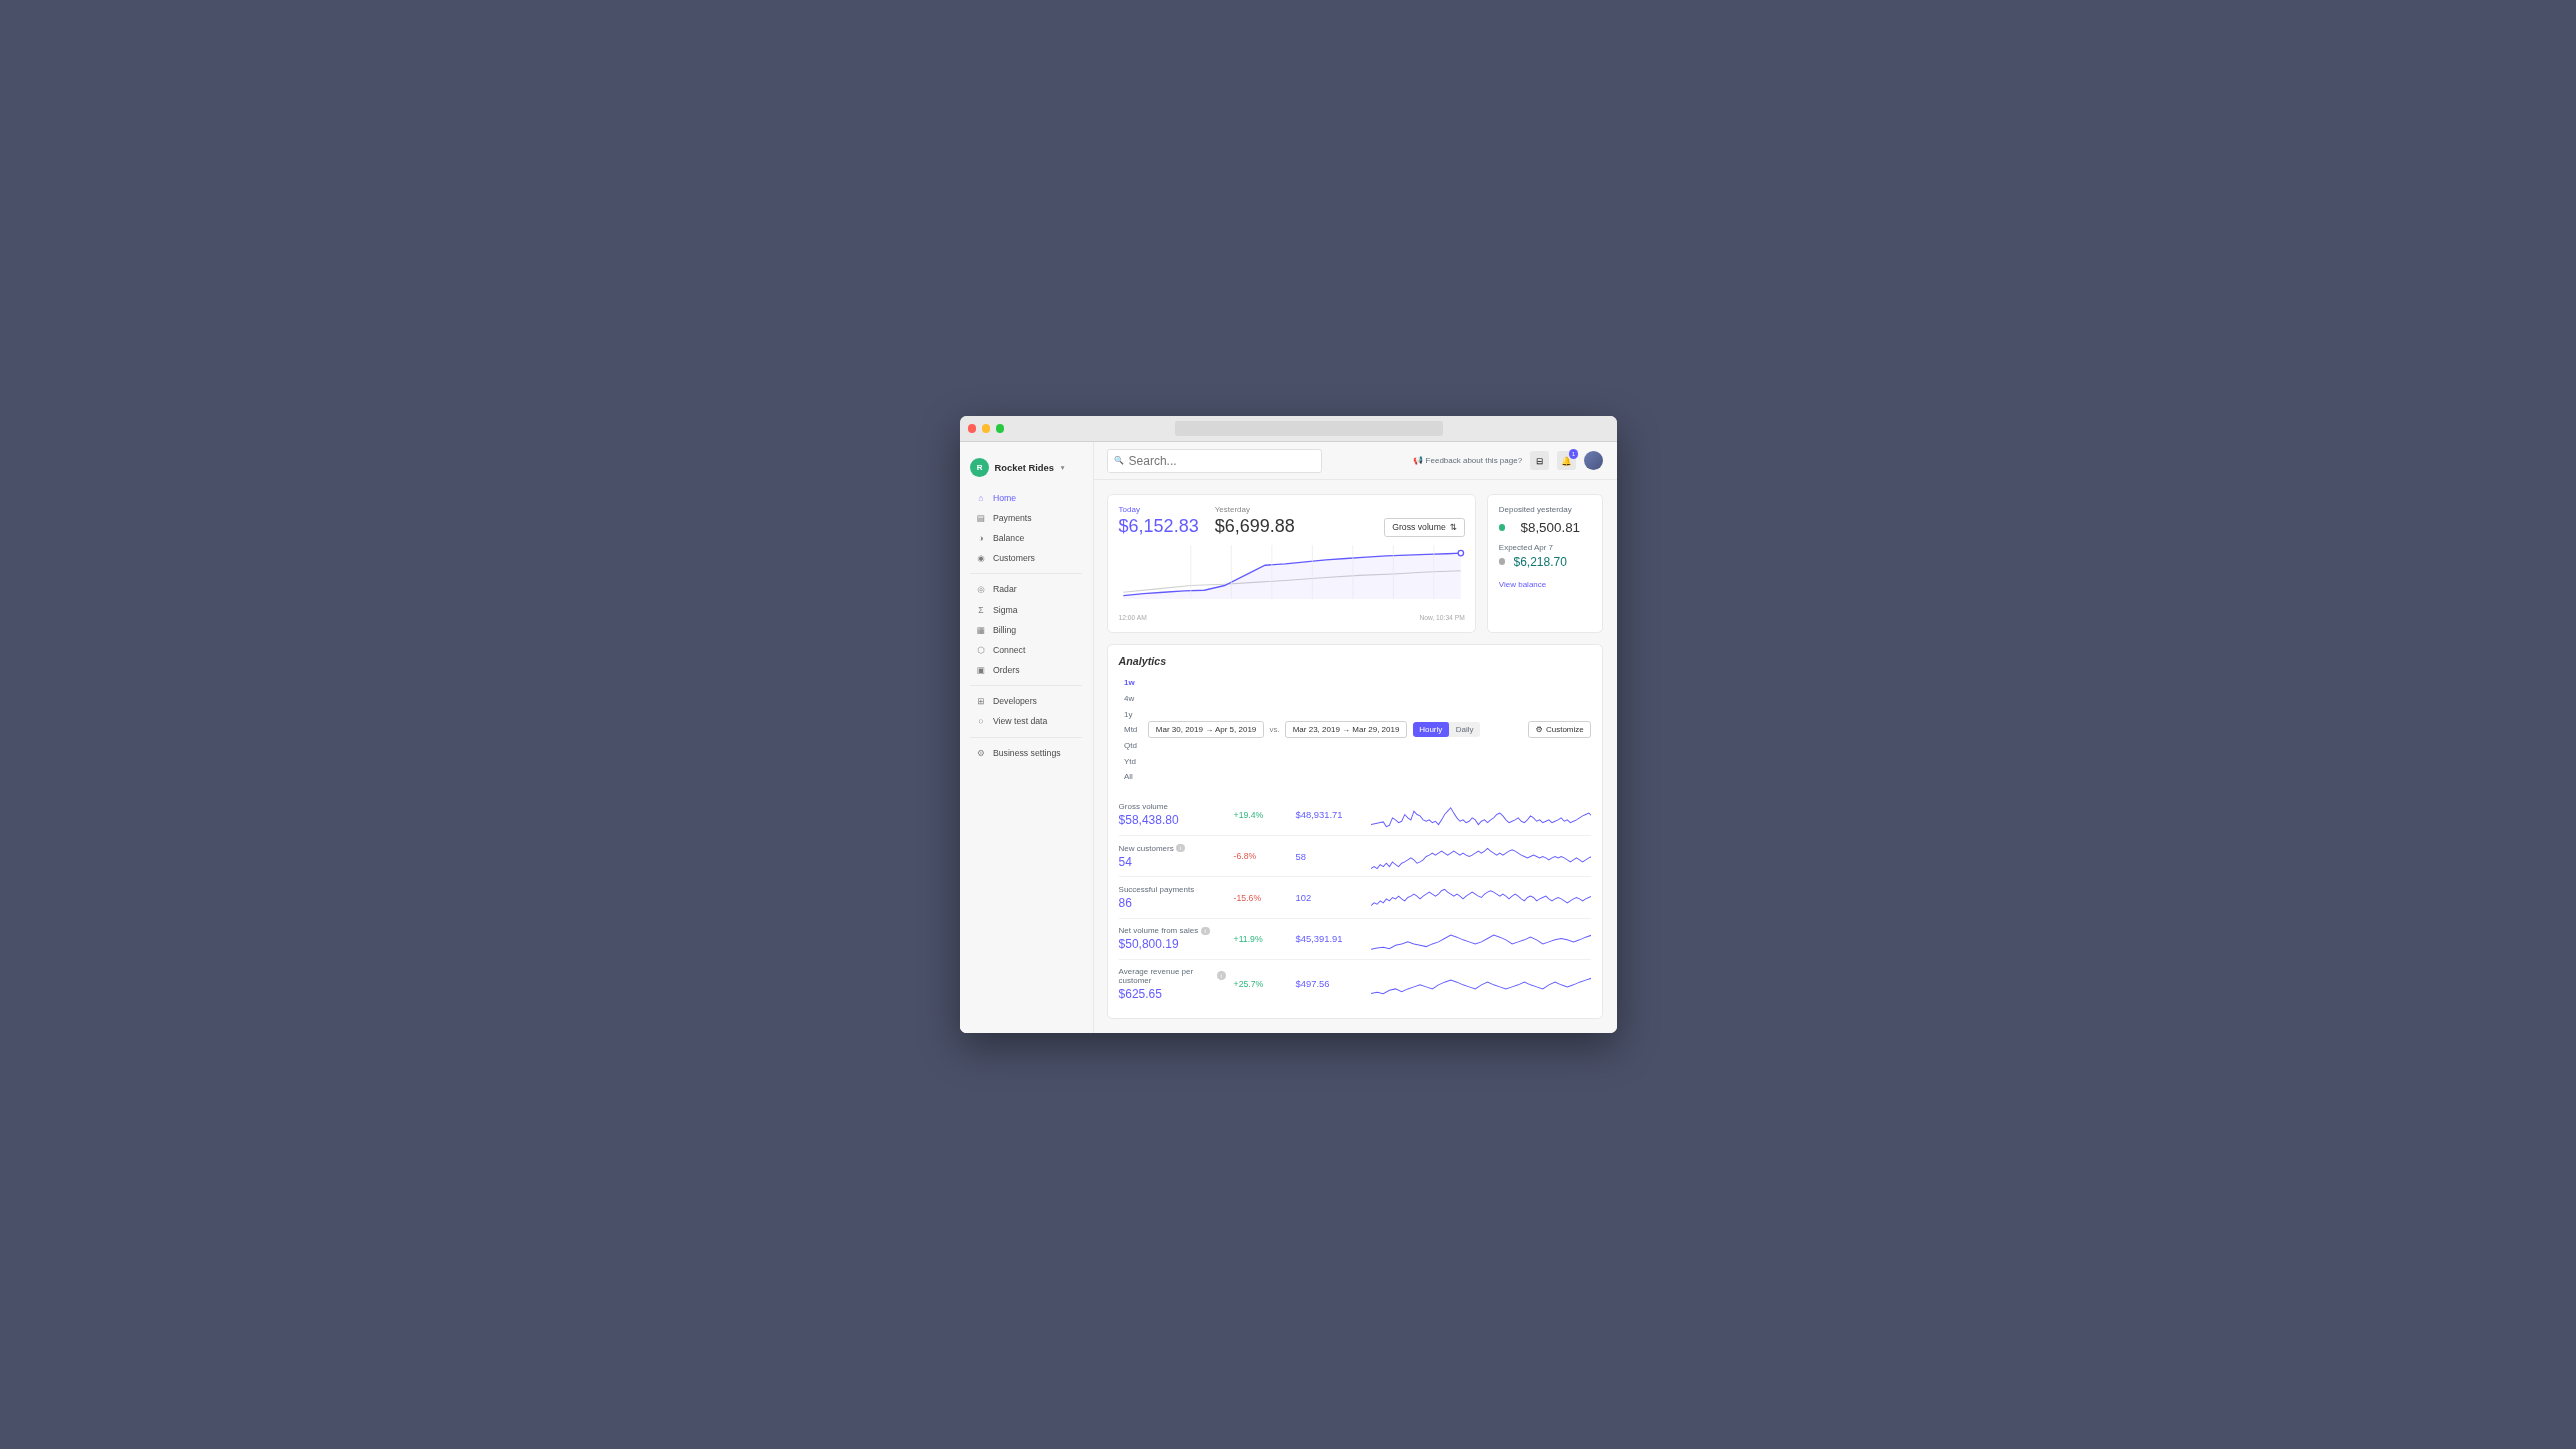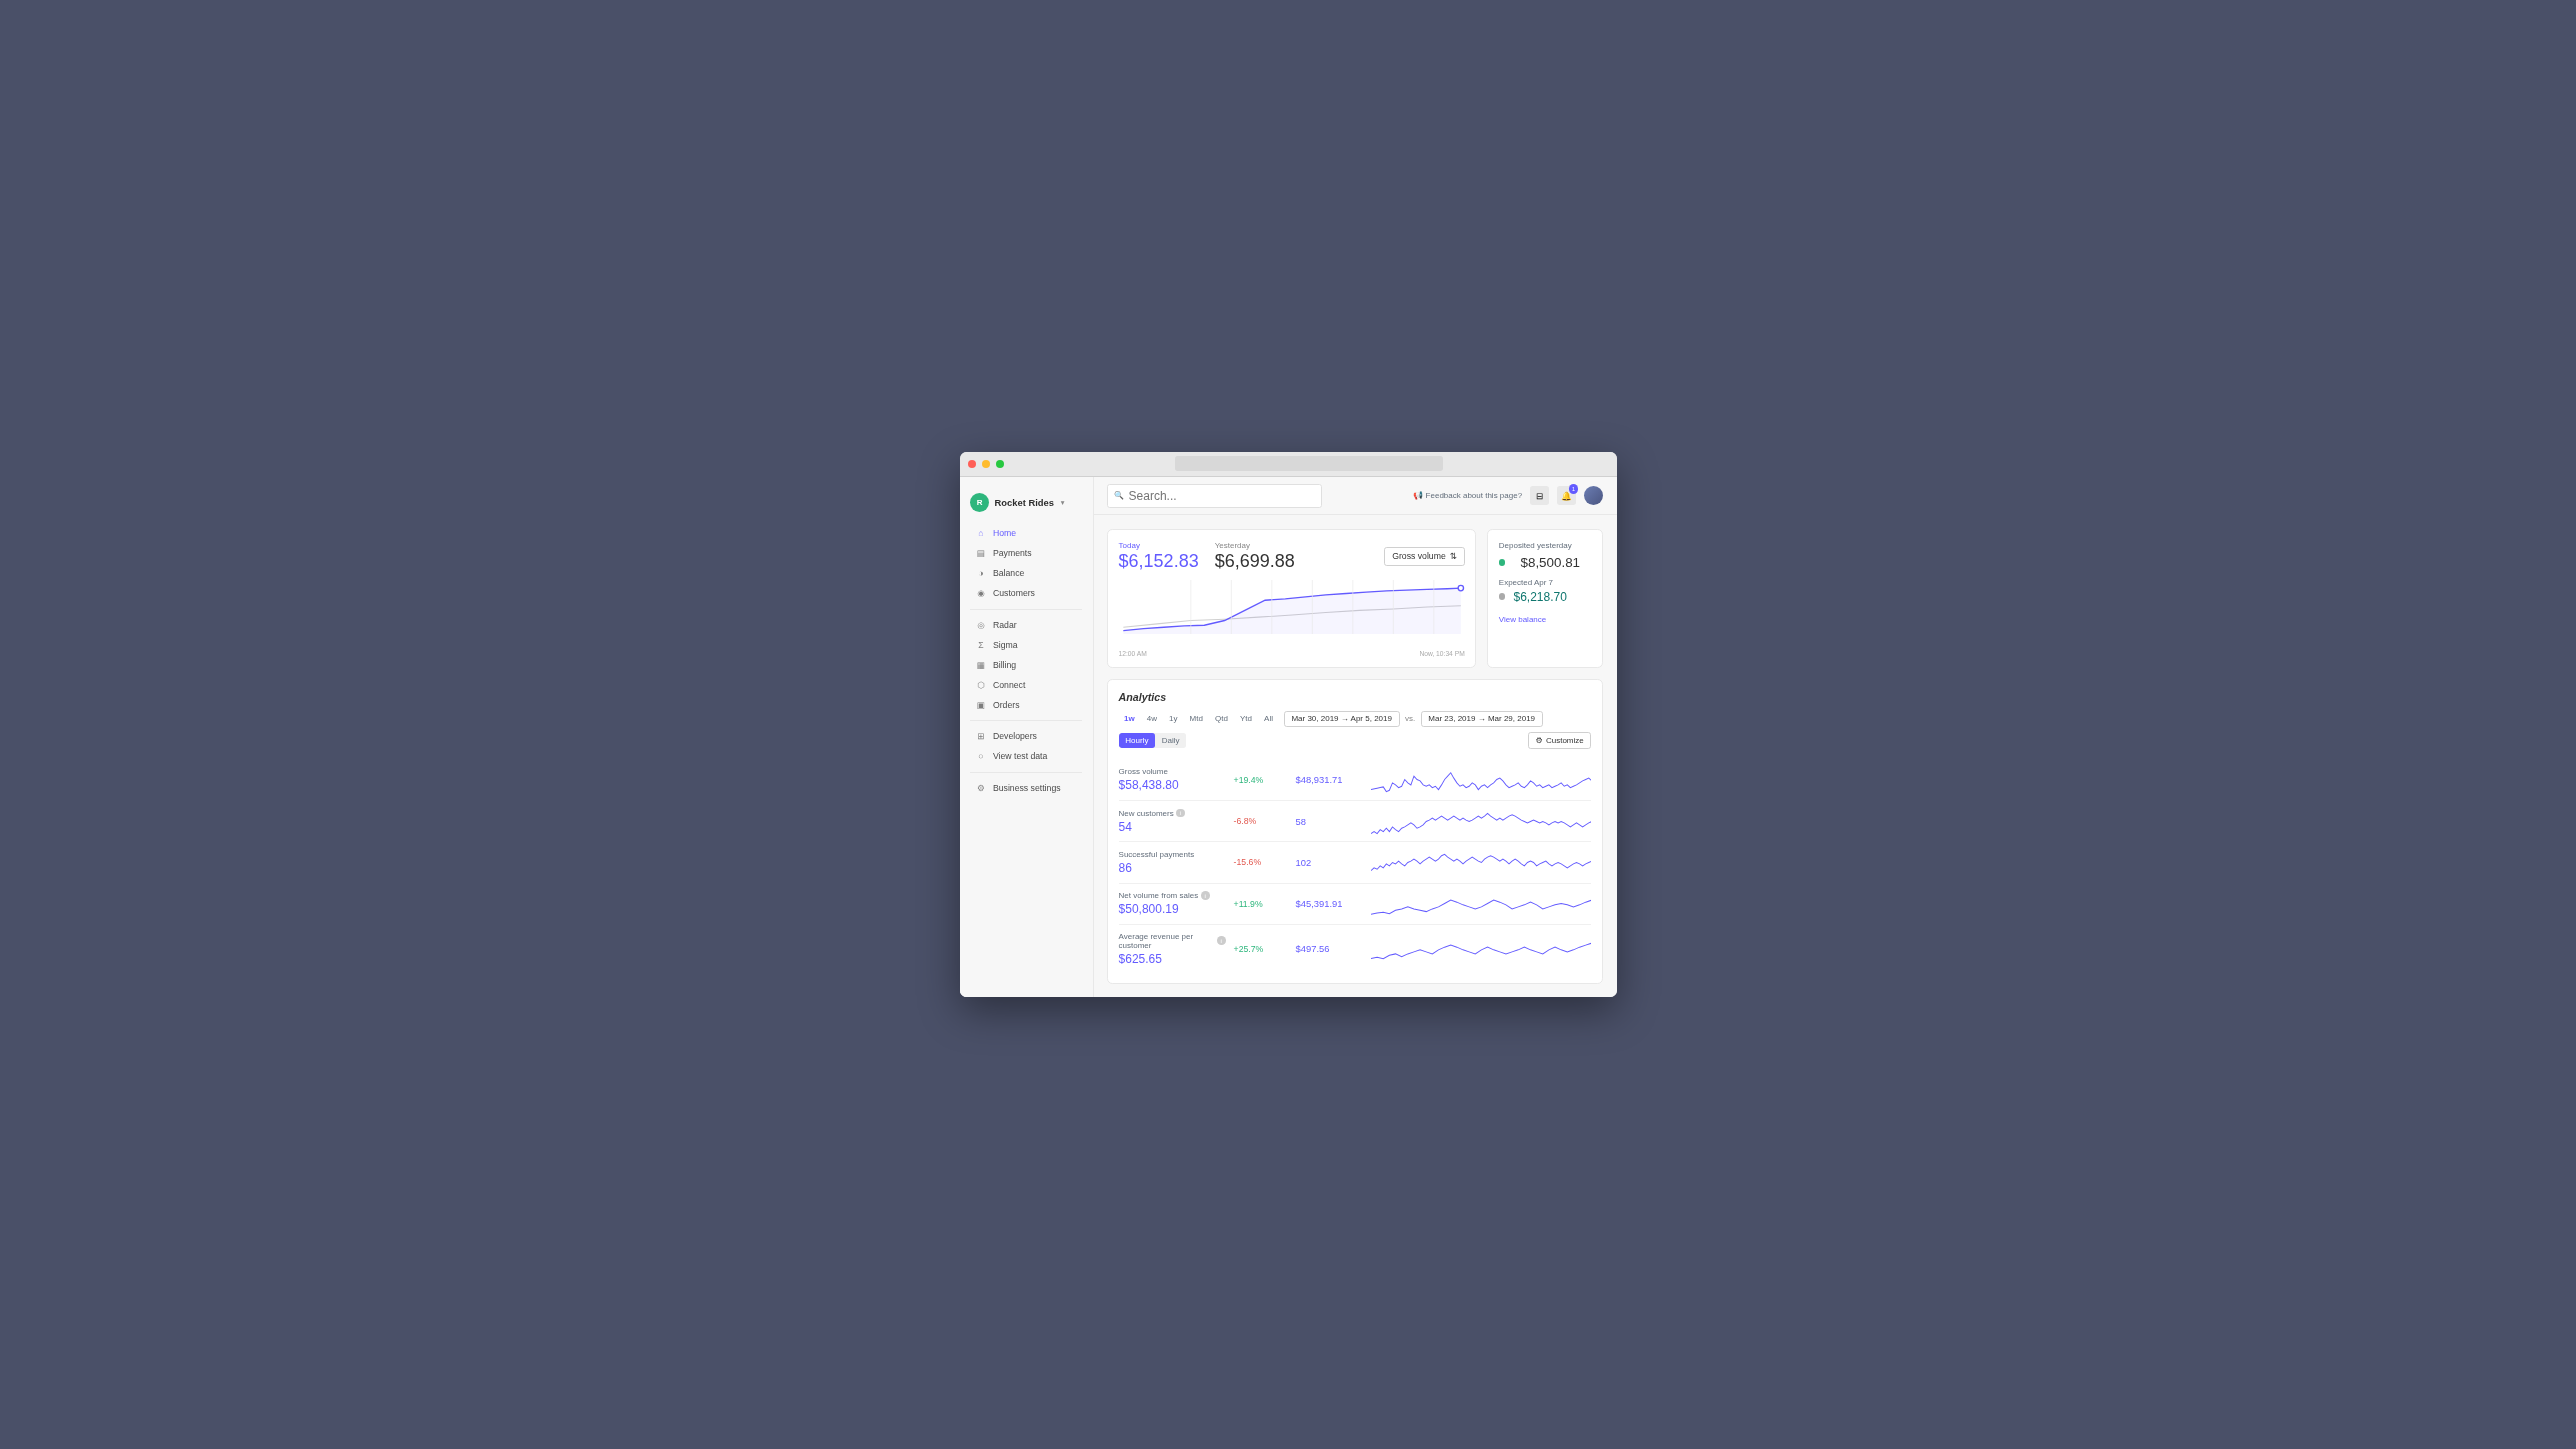--- a/index.html
+++ b/index.html
@@ -199,21 +199,21 @@
     }
     .chart-card {
       background: white;
       border-radius: 5.4px;
       border: 0.7px solid #e8e8e8;
       padding: 10.7px;
       flex: 1;
     }
     .chart-header {
       display: flex;
-      align-items: center;
+      align-items: flex-end;
       justify-content: space-between;
       margin-bottom: 8px;
     }
     .chart-stats {
       display: flex;
       gap: 16px;
     }
     .stat-today { }
     .stat-label {
       font-size: 8px;
@@ -324,20 +324,21 @@
     .analytics-toolbar {
       display: flex;
       align-items: center;
       gap: 5.4px;
       margin-bottom: 10.7px;
       flex-wrap: wrap;
     }
     .time-tabs {
       display: flex;
       gap: 1.3px;
+      flex-direction: column;
     }
     .time-tab {
       padding: 2.7px 5.4px;
       font-size: 8px;
       color: #636e7b;
       cursor: pointer;
       border-radius: 2px;
     }
     .time-tab.active {
       color: #635bff;

